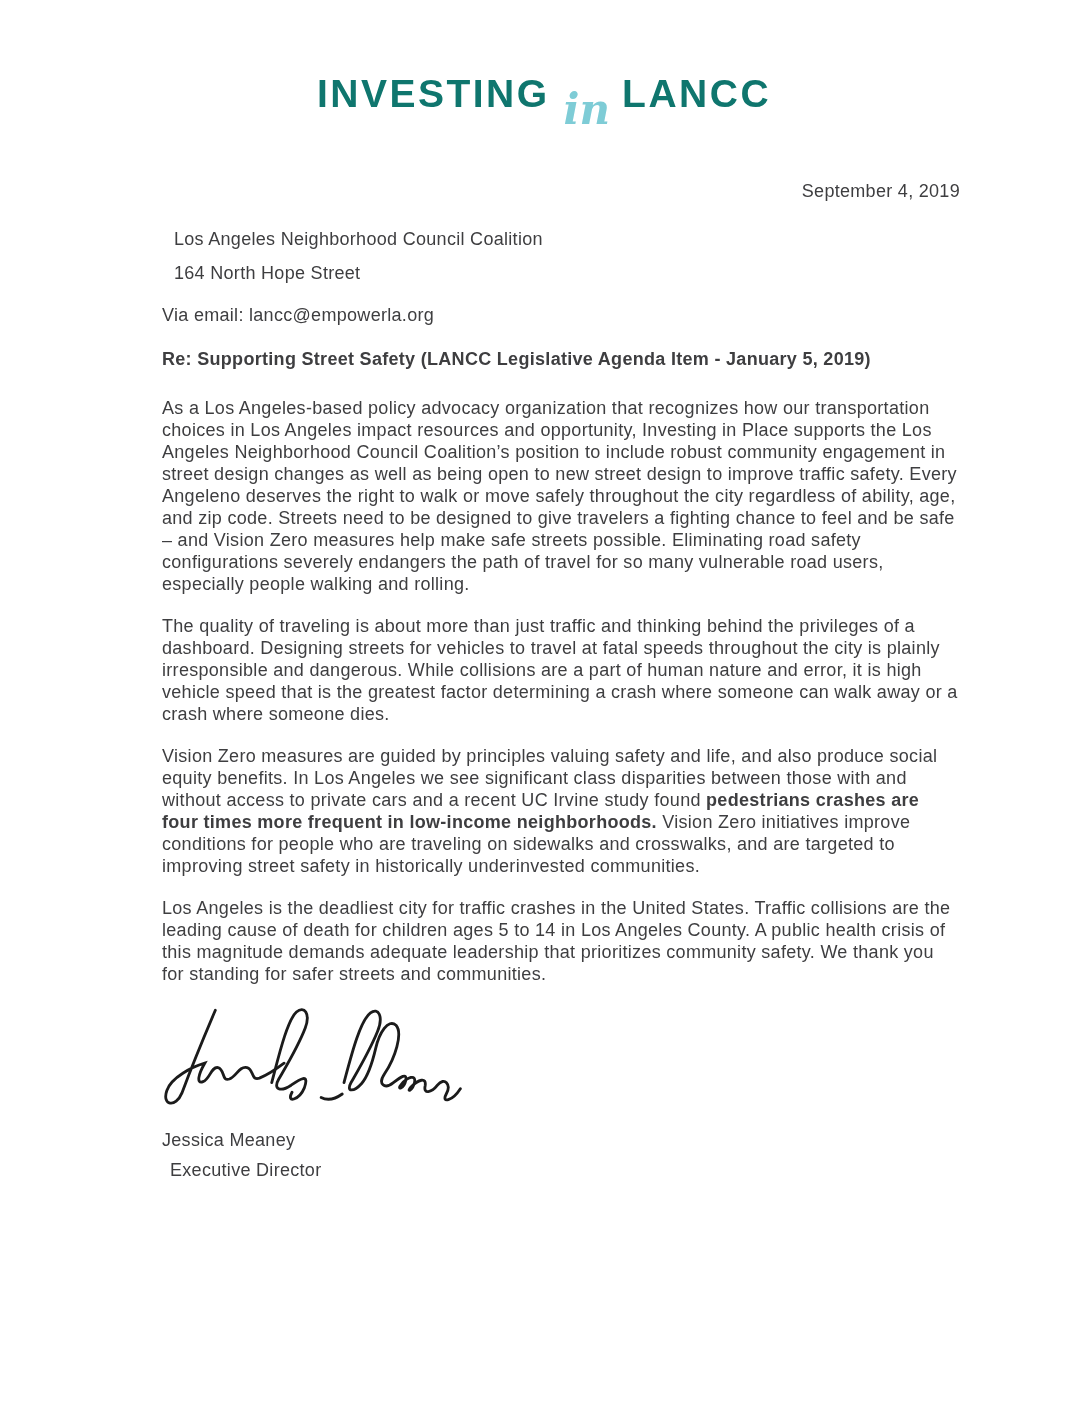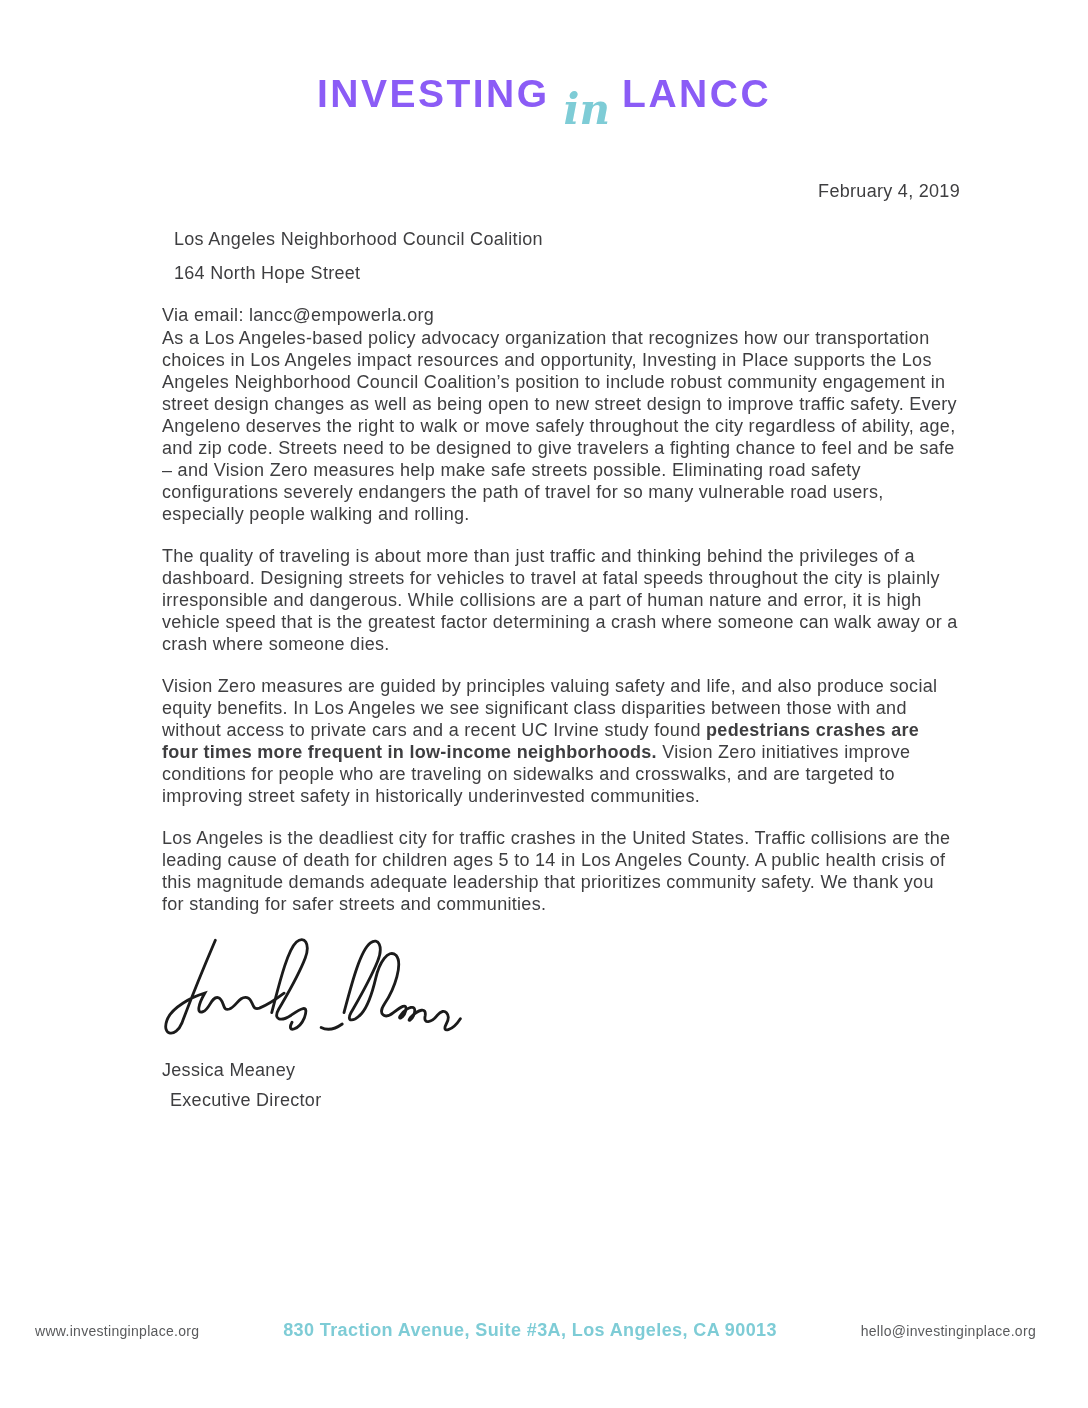--- a/index.html
+++ b/index.html
@@ -17,21 +17,21 @@
     position: absolute;
     top: 68px;
     left: 0;
     width: 100%;
     text-align: center;
     white-space: nowrap;
   }
   .logo-word {
     font-size: 39px;
     font-weight: bold;
-    color: #8b5cf6;
+    color: #0f766e;
     letter-spacing: 2.5px;
     display: inline-block;
   }
   .logo-in {
     font-family: "DejaVu Serif", serif;
     font-style: italic;
     font-weight: bold;
     font-size: 42px;
     color: #7eccd6;
     margin: 0 12px 0 14px;
@@ -44,21 +44,21 @@
     position: absolute;
     left: 162px;
     top: 180px;
     width: 798px;
     font-size: 18px;
     line-height: 22px;
     letter-spacing: 0.3px;
   }
   .date-line { text-align: right; margin-bottom: 26px; }
   .recipient-line { margin: 12px; }
-  .via-email { margin-top: 20px; margin-bottom: 1px; }
+  .via-email { margin-top: 20px; margin-bottom: 22px; }
   .subject { font-weight: bold; margin-bottom: 27px; }
   p.para { margin: 0 0 20px 0; }
   p.para b { font-weight: bold; }
   .closing { margin-top: 40px; }
   .signature-wrap { margin: 10px 0 0 -14px; height: 104px; }
   .signature-wrap svg { overflow: visible; }
   .signer-name { margin-top: 20px; }
   .signer-title { margin: 8px; }
   
   .footer {
@@ -86,29 +86,30 @@
 <body>
 
 <div class="page">
 
   <div class="logo-row">
     <span class="logo-word">INVESTING</span><span class="logo-in">in</span><span class="logo-word">LANCC</span>
   </div>
 
   <div class="content">
 
-    <div class="date-line">February 4, 2019</div>
+    <div class="date-line">September 4, 2019</div>
 
     <div class="recipient">
       <div class="recipient-line">Los Angeles Neighborhood Council Coalition</div>
       <div class="recipient-line">164 North Hope Street</div>
     </div>
 
     <div class="via-email">Via email: lancc@empowerla.org</div>
 
+    <div class="subject">Re: Supporting Street Safety (LANCC Legislative Agenda Item - January 5, 2019)</div>
 
     <p class="para">As a Los Angeles-based policy advocacy organization that recognizes how our transportation choices in Los Angeles impact resources and opportunity, Investing in Place supports the Los Angeles Neighborhood Council Coalition’s position to include robust community engagement in street design changes as well as being open to new street design to improve traffic safety. Every Angeleno deserves the right to walk or move safely throughout the city regardless of ability, age, and zip code. Streets need to be designed to give travelers a fighting chance to feel and be safe – and Vision Zero measures help make safe streets possible. Eliminating road safety configurations severely endangers the path of travel for so many vulnerable road users, especially people walking and rolling.</p>
 
     <p class="para">The quality of traveling is about more than just traffic and thinking behind the privileges of a dashboard. Designing streets for vehicles to travel at fatal speeds throughout the city is plainly irresponsible and dangerous. While collisions are a part of human nature and error, it is high vehicle speed that is the greatest factor determining a crash where someone can walk away or a crash where someone dies.</p>
 
     <p class="para"><span>Vision Zero measures are guided by principles valuing safety and life, and also produce social equity benefits. In Los Angeles we see significant class disparities between those with and without access to private cars and a recent UC Irvine study found </span><b>pedestrians crashes are four times more frequent in low-income neighborhoods.</b><span> Vision Zero initiatives improve conditions for people who are traveling on sidewalks and crosswalks, and are targeted to improving street safety in historically underinvested communities.</span></p>
 
     <p class="para">Los Angeles is the deadliest city for traffic crashes in the United States. Traffic collisions are the leading cause of death for children ages 5 to 14 in Los Angeles County. A public health crisis of this magnitude demands adequate leadership that prioritizes community safety.  We thank you for standing for safer streets and communities.</p>
 
 
@@ -121,19 +122,14 @@
           <path d="M 222 88 C 230 58, 240 18, 252 9 C 261 2, 267 13, 260 30 C 251 52, 238 74, 230 88 C 224 99, 233 99, 242 89 C 250 80, 254 66, 258 49 C 262 32, 272 15, 281 23 C 289 32, 280 60, 268 78 C 260 90, 268 96, 278 88 C 286 82, 294 76, 292 86 C 290 95, 281 97, 287 90 C 294 82, 304 78, 302 88 C 300 97, 292 100, 298 93 C 306 85, 316 81, 314 92 C 312 101, 321 100, 328 91 C 336 81, 344 90, 338 101 C 332 112, 345 109, 354 95"></path>
         </g>
       </svg>
     </div>
 
     <div class="signer-name">Jessica Meaney</div>
     <div class="signer-title">Executive Director</div>
 
   </div>
 
-  <div class="footer">
-    <span class="footer-site">www.investinginplace.org</span>
-    <span class="footer-address">830 Traction Avenue, Suite #3A, Los Angeles, CA 90013</span>
-    <span class="footer-email">hello@investinginplace.org</span>
-  </div>
 
 </div>
 
 </body></html>

